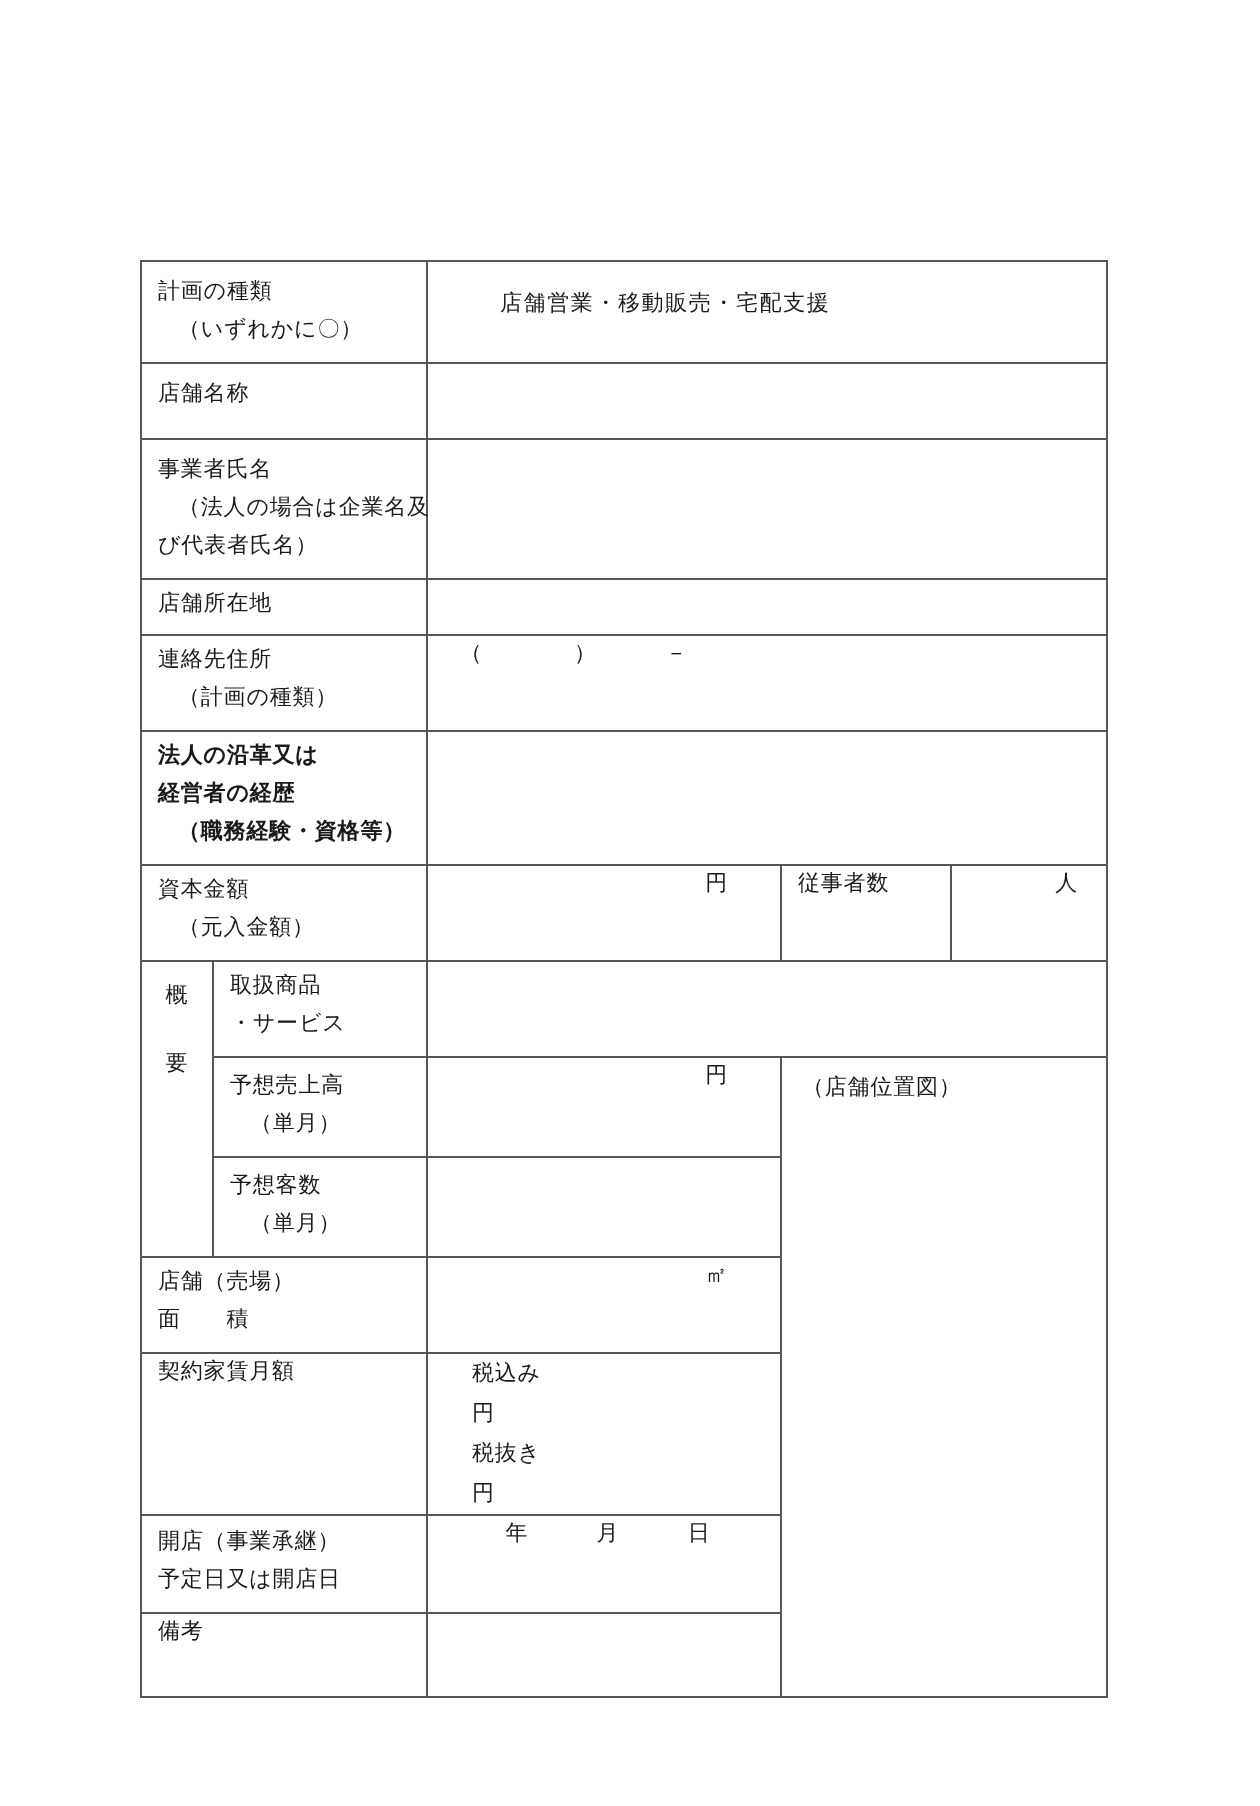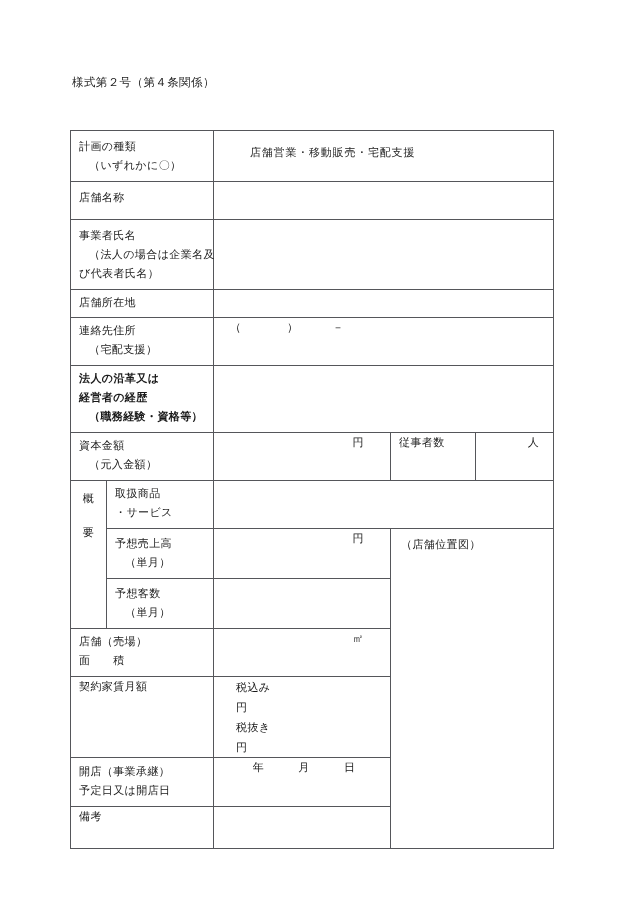--- a/index.html
+++ b/index.html
@@ -149,21 +149,20 @@
   .r12 { height: 53px; }
   .r13 { height: 43px; }
   .r14 { height: 42px; padding-left: 19px; }
 </style>
 </head>
 <body>
 
 <div class="page">
 
   <div class="header">
-    <div class="hline">様式第２号（第４条関係）</div>
   </div>
 
   <table class="form-table">
     <colgroup>
       <col class="c-gaiyo">
       <col class="c-sub">
       <col class="c-val">
       <col class="c-emp">
       <col class="c-empv">
     </colgroup>
@@ -200,21 +199,21 @@
         <td colspan="2" class="vmid">
           <div class="cell-pad" style="padding-top:3px;padding-bottom:3px">店舗所在地</div>
         </td>
         <td colspan="3">
           <div class="cell-pad"></div>
         </td>
       </tr>
 
       <tr class="r5">
         <td colspan="2">
-          <div class="cell-pad" style="padding-top:3px"><span>連絡先住所</span><br><span style="padding-left:10px;display:inline-block">（宅配支援）</span></div>
+          <div class="cell-pad" style="padding-top:3px"><span>連絡先住所</span><br><span style="padding-left:10px;display:inline-block">（計画の種類）</span></div>
         </td>
         <td colspan="3" class="vbot">
           <div class="phone-pat" style="padding-bottom:4px">（　　　　）　　　－</div>
         </td>
       </tr>
 
       <tr class="r6">
         <td colspan="2">
           <div class="cell-pad" style="padding-top:3px"><span>法人の沿革又は</span><br><span>経営者の経歴</span><br><span style="padding-left:10px;display:inline-block">（職務経験・資格等）</span></div>
         </td>

